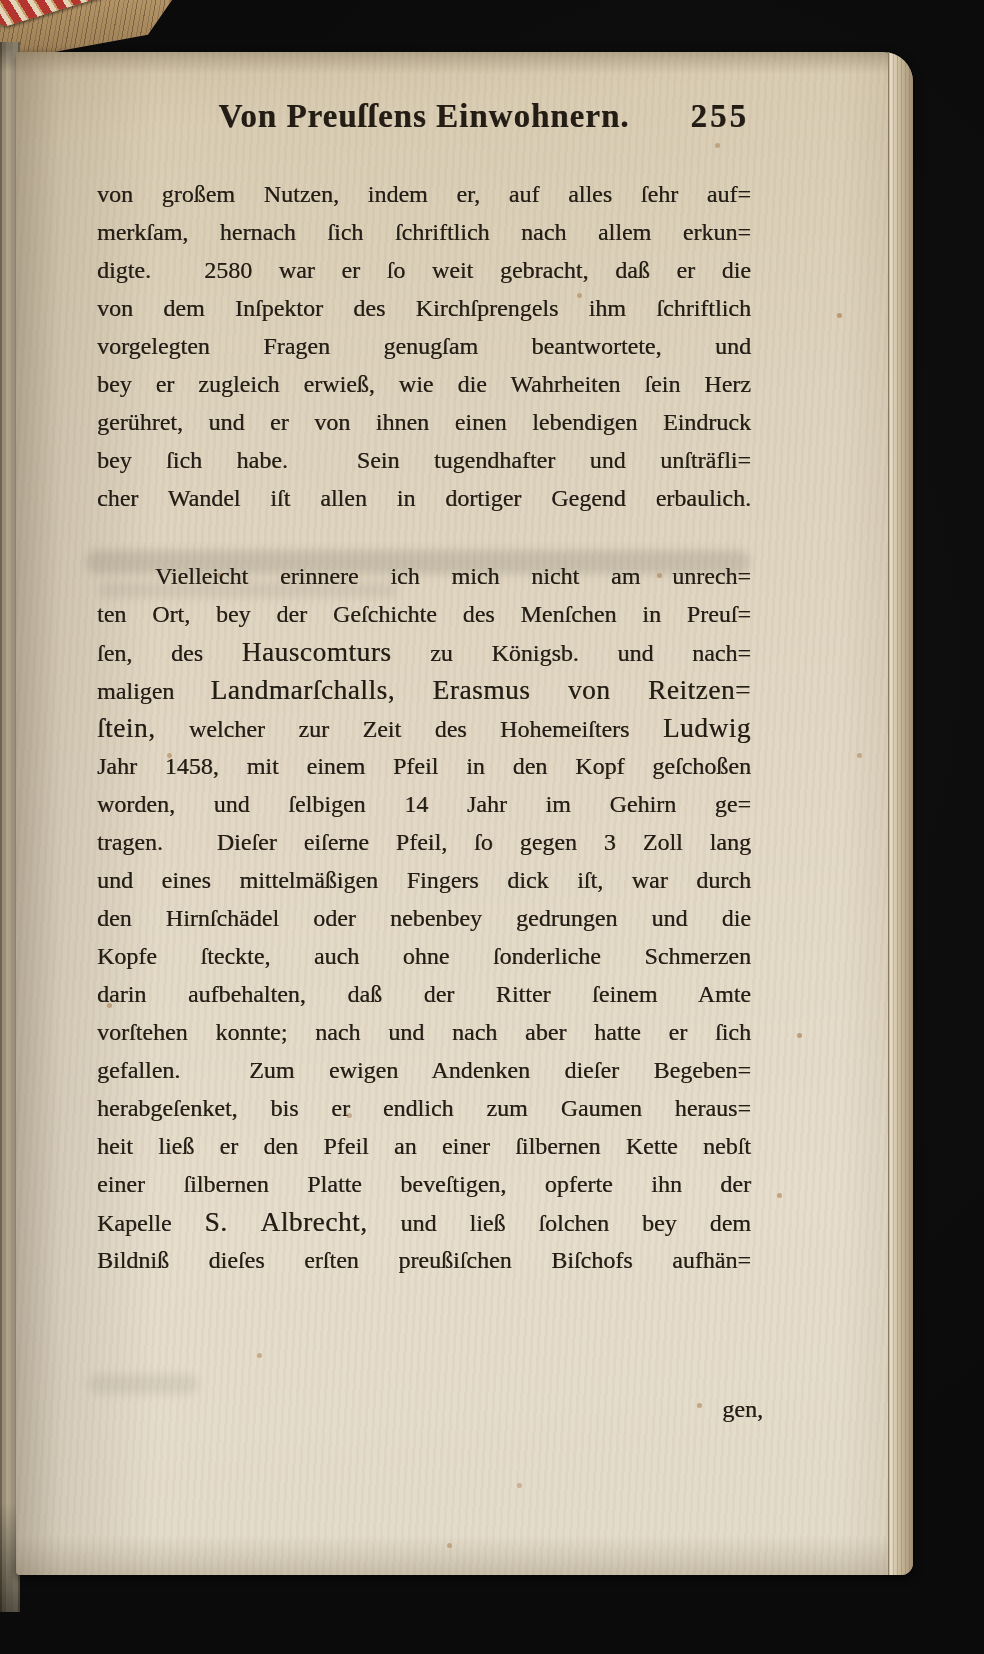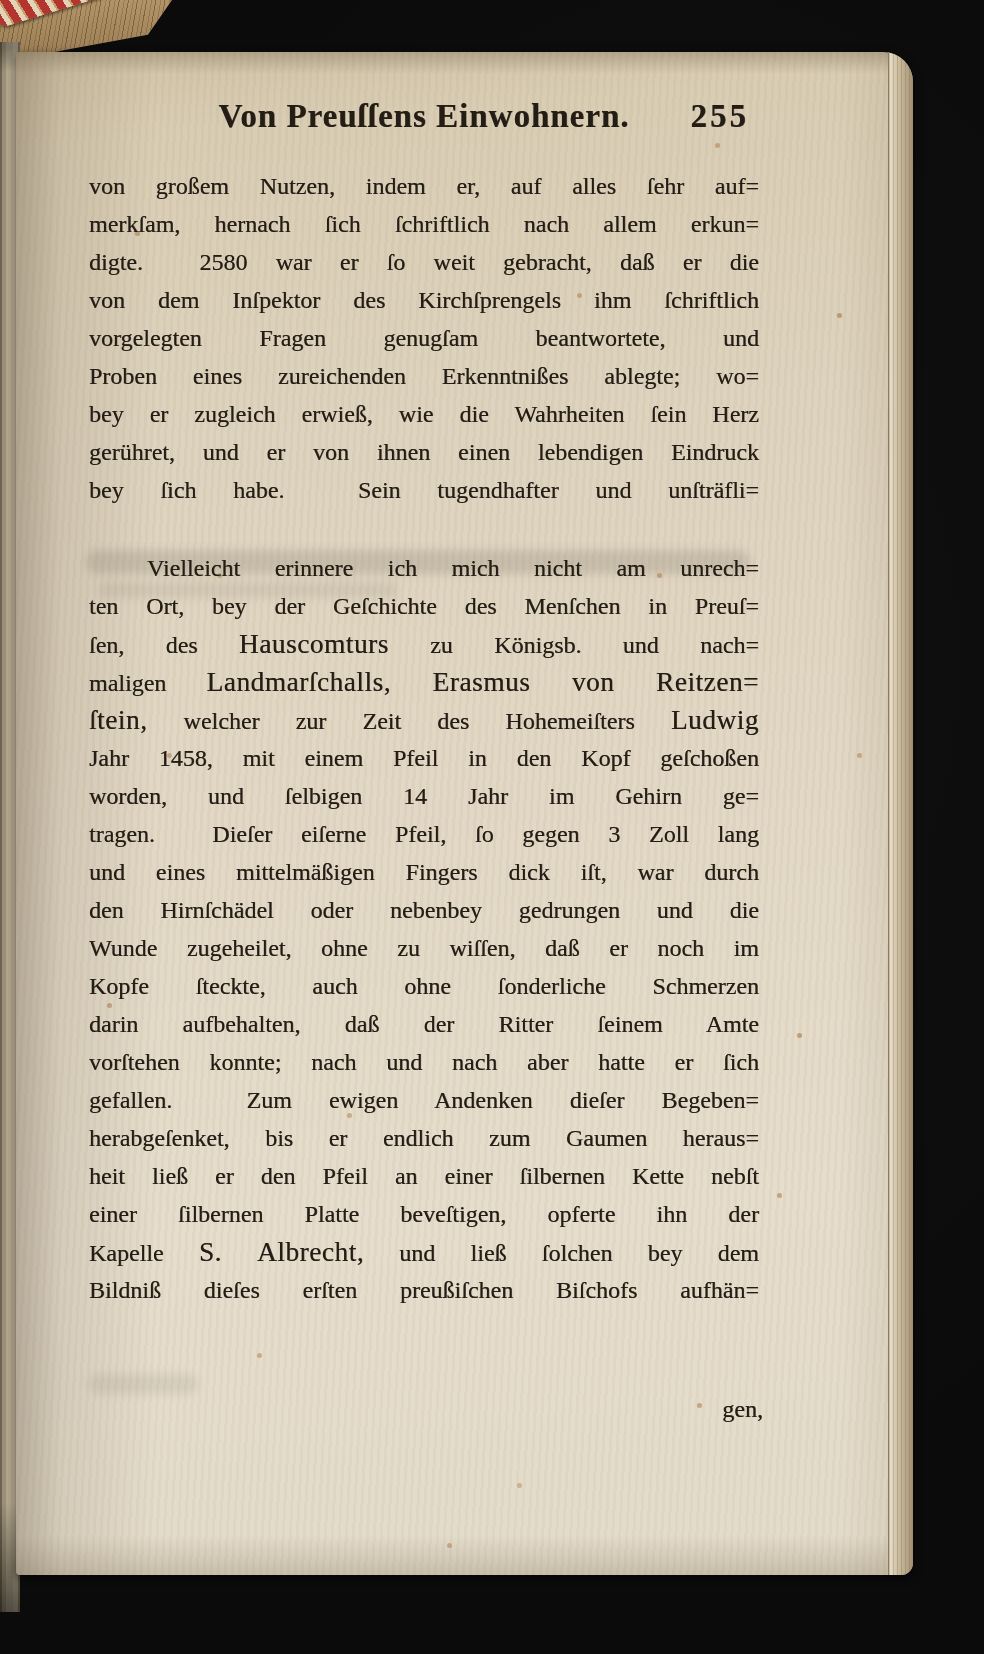--- a/index.html
+++ b/index.html
@@ -83,21 +83,21 @@
   .textblock{position:absolute;left:69px;top:43px;width:678px;color:#241d15;}
   .running-head{
     position:relative;height:46px;font-weight:bold;font-size:33px;line-height:42px;
     letter-spacing:1px;text-align:center;
     text-shadow:.5px .4px .4px rgba(36,29,21,.6);
   }
   .running-head .pagenum{
     position:absolute;right:14px;top:0;font-weight:bold;letter-spacing:3px;margin-left:16px;
   }
   .body{position:absolute;top:68px;left:0;width:678px;font-size:24px;}
-  .para{margin:4px;}
+  .para{margin:12px;}
   .para + .para{margin-top:40px;}
   .line{
     height:38px;line-height:38px;white-space:pre-wrap;
     text-align:justify;text-align-last:justify;
     text-shadow:.4px .3px .3px rgba(36,29,21,.65);
     overflow:visible;
   }
   .line.indent{text-indent:58px;}
   .em{font-size:1.14em;letter-spacing:.5px;}
   .catchword{
@@ -125,37 +125,36 @@
         <span>Von Preuſſens Einwohnern.</span>
         <span class="pagenum">255</span>
       </div>
       <div class="body">
           <div class="para">
             <div class="line"><span>von großem Nutzen, indem er, auf alles ſehr auf=</span></div>
             <div class="line"><span>merkſam, hernach ſich ſchriftlich nach allem erkun=</span></div>
             <div class="line"><span>digte.  2580 war er ſo weit gebracht, daß er die</span></div>
             <div class="line"><span>von dem Inſpektor des Kirchſprengels ihm ſchriftlich</span></div>
             <div class="line"><span>vorgelegten Fragen genugſam beantwortete, und</span></div>
-            <div class="line"><span>Proben eines zureichenden Erkenntnißes ablegte; wo=</span></div>
             <div class="line"><span>bey er zugleich erwieß, wie die Wahrheiten ſein Herz</span></div>
             <div class="line"><span>gerühret, und er von ihnen einen lebendigen Eindruck</span></div>
             <div class="line"><span>bey ſich habe.  Sein tugendhafter und unſträfli=</span></div>
+            <div class="line"><span>cher Wandel iſt allen in dortiger Gegend erbaulich.</span></div>
           </div>
           <div class="para">
             <div class="line indent"><span>Vielleicht erinnere ich mich nicht am unrech=</span></div>
             <div class="line"><span>ten Ort, bey der Geſchichte des Menſchen in Preuſ=</span></div>
             <div class="line"><span>ſen, des </span><span class="em">Hauscomturs</span><span> zu Königsb. und nach=</span></div>
             <div class="line"><span>maligen </span><span class="em">Landmarſchalls, Erasmus von Reitzen=</span></div>
             <div class="line"><span class="em">ſtein,</span><span> welcher zur Zeit des Hohemeiſters </span><span class="em">Ludwig</span></div>
             <div class="line"><span>Jahr 1458, mit einem Pfeil in den Kopf geſchoßen</span></div>
             <div class="line"><span>worden, und ſelbigen 14 Jahr im Gehirn ge=</span></div>
             <div class="line"><span>tragen.  Dieſer eiſerne Pfeil, ſo gegen 3 Zoll lang</span></div>
             <div class="line"><span>und eines mittelmäßigen Fingers dick iſt, war durch</span></div>
             <div class="line"><span>den Hirnſchädel oder nebenbey gedrungen und die</span></div>
-            <div class="line"><span>Wunde zugeheilet, ohne zu wiſſen, daß er noch im</span></div>
             <div class="line"><span>Kopfe ſteckte, auch ohne ſonderliche Schmerzen</span></div>
             <div class="line"><span>darin aufbehalten, daß der Ritter ſeinem Amte</span></div>
             <div class="line"><span>vorſtehen konnte; nach und nach aber hatte er ſich</span></div>
             <div class="line"><span>gefallen.  Zum ewigen Andenken dieſer Begeben=</span></div>
             <div class="line"><span>herabgeſenket, bis er endlich zum Gaumen heraus=</span></div>
             <div class="line"><span>heit ließ er den Pfeil an einer ſilbernen Kette nebſt</span></div>
             <div class="line"><span>einer ſilbernen Platte beveſtigen, opferte ihn der</span></div>
             <div class="line"><span>Kapelle </span><span class="em">S. Albrecht,</span><span> und ließ ſolchen bey dem</span></div>
             <div class="line"><span>Bildniß dieſes erſten preußiſchen Biſchofs aufhän=</span></div>
           </div>

